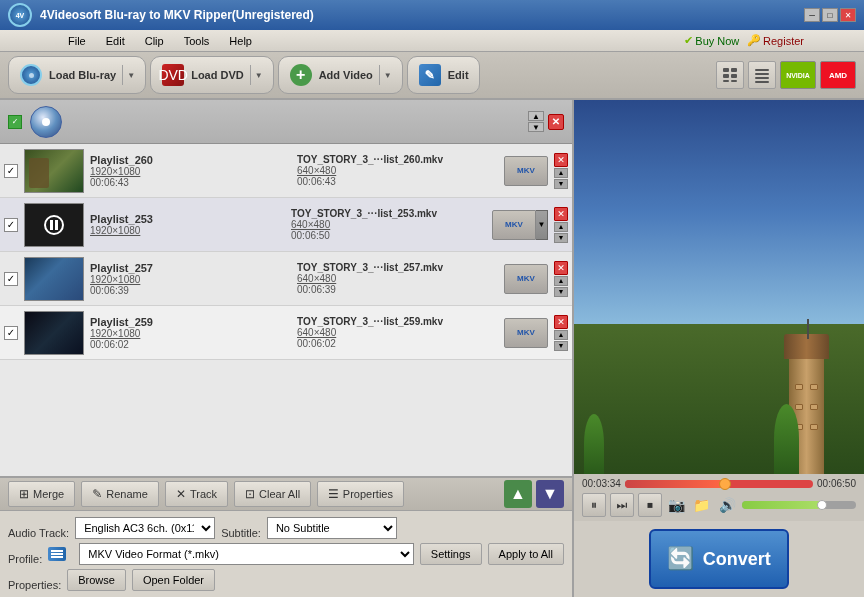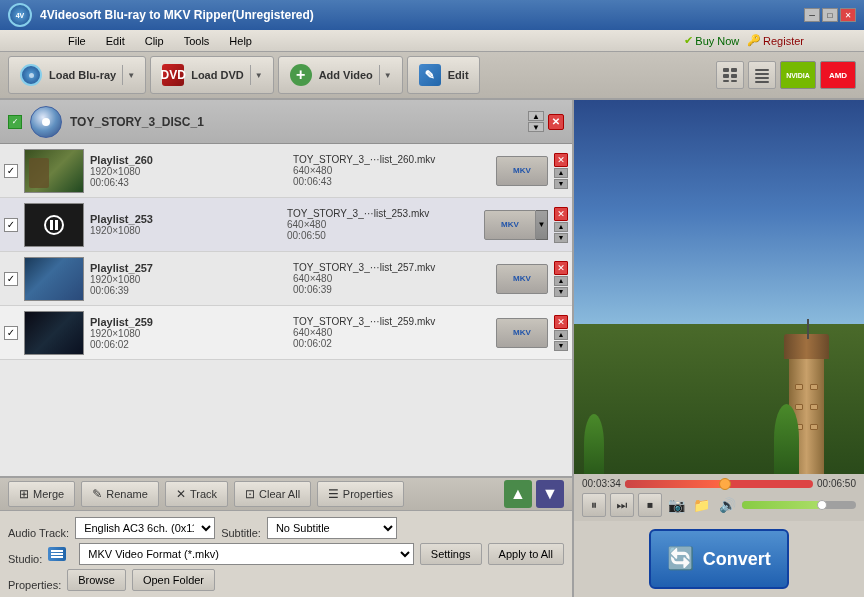--- a/index.html
+++ b/index.html
@@ -80,21 +80,21 @@
       display: flex;
       align-items: center;
       padding: 4px 8px;
       gap: 4px;
       border-bottom: 2px solid #a0a0a0;
     }
     .tb-btn {
       height: 38px;
       background: linear-gradient(to bottom, #e8e4dc, #c8c4bc);
       border: 1px solid #a0a0a0;
-      border-radius: 3px;
+      border-radius: 10px;
       display: flex;
       align-items: center;
       padding: 0 10px;
       gap: 6px;
       cursor: pointer;
       font-size: 11px;
       font-weight: bold;
       color: #333;
     }
     .tb-btn .icon-box {
@@ -239,28 +239,28 @@
       border-radius: 50%;
       display: flex; align-items: center; justify-content: center;
     }
     .pause-bars {
       display: flex; gap: 2px;
     }
     .pause-bar { width: 3px; height: 10px; background: white; }
 
     .playlist-info { flex: 1; }
     .playlist-name { font-weight: bold; color: #333; font-size: 11px; }
-    .playlist-res { color: #555; font-size: 10px; }
+    .playlist-res { color: #555; font-size: 10px; text-decoration: underline; }
     .playlist-dur { color: #555; font-size: 10px; }
 
     .playlist-output { flex: 1; color: #555; font-size: 10px; }
-    .output-file { color: #333; font-size: 10px; }
+    .output-file { color: #333; font-size: 10px; font-weight: bold; }
 
     .format-badge {
-      width: 52px; height: 30px;
+      width: 44px; height: 30px;
       background: linear-gradient(to bottom, #c8c4bc, #a8a4a0);
       border: 1px solid #888;
       border-radius: 2px;
       display: flex; align-items: center; justify-content: center;
       font-size: 9px; font-weight: bold; color: #333;
       cursor: pointer; flex-shrink: 0;
     }
     .format-badge-with-arrow { display: flex; align-items: center; gap: 0; }
     .badge-arrow {
       width: 12px; height: 30px;
@@ -565,21 +565,21 @@
       <div style="width:22px;height:22px;background:radial-gradient(circle,#5ba3d9,#1a4a8a);border-radius:50%;border:2px solid #87ceeb;display:flex;align-items:center;justify-content:center;">
         <div style="width:5px;height:5px;background:rgba(255,255,255,0.6);border-radius:50%;"></div>
       </div>
     </div>
     <span>Load Blu-ray</span>
     <span class="dropdown-arrow">▼</span>
   </div>
 
   <div class="tb-btn">
     <div class="icon-box">
-      <div style="width:22px;height:22px;background:linear-gradient(135deg,#cc2222,#881111);border-radius:3px;display:flex;align-items:center;justify-content:center;color:white;font-size:12px;font-weight:bold;">DVD</div>
+      <div style="width:22px;height:22px;background:linear-gradient(135deg,#cc2222,#881111);border-radius:3px;display:flex;align-items:center;justify-content:center;color:white;font-size:14px;font-weight:normal;">DVD</div>
     </div>
     <span>Load DVD</span>
     <span class="dropdown-arrow">▼</span>
   </div>
 
   <div class="tb-btn">
     <div class="icon-box">
       <div style="width:22px;height:22px;background:#4a9a4a;border-radius:50%;display:flex;align-items:center;justify-content:center;color:white;font-size:16px;font-weight:bold;">+</div>
     </div>
     <span>Add Video</span>
@@ -622,21 +622,20 @@
   <div id="left-panel">
 
     <div id="file-list">
 
       <div class="disc-row">
         <div class="green-check">✓</div>
 
         <div class="disc-icon">
           <div class="disc-inner"></div>
         </div>
-        <span class="disc-name">TOY_STORY_3_DISC_1</span>
         <div style="margin-left:auto;display:flex;gap:4px;align-items:center;">
           <div style="display:flex;flex-direction:column;gap:1px;">
             <div class="scroll-arrow">▲</div>
             <div class="scroll-arrow">▼</div>
           </div>
           <div class="close-x">✕</div>
         </div>
       </div>
 
       <div class="playlist-row">
@@ -779,21 +778,21 @@
     <div id="settings-bar">
 
       <div class="settings-row">
         <span class="settings-label">Audio Track:</span>
         <select class="settings-select" style="width:140px;"><option>English AC3 6ch. (0x1100…</option></select>
         <span class="settings-label">Subtitle:</span>
         <select class="settings-select" style="width:130px;"><option style="color:#aaa;">No Subtitle</option></select>
       </div>
 
       <div class="settings-row">
-        <span class="settings-label">Studio:</span>
+        <span class="settings-label">Profile:</span>
         <div style="display:flex;align-items:center;gap:4px;flex:1;">
           <div class="profile-icon">
             <div class="profile-icon-lines">
               <div class="profile-line"></div>
               <div class="profile-line"></div>
               <div class="profile-line"></div>
             </div>
           </div>
           <select class="settings-select" style="flex:1;margin-left:9px;"><option>MKV Video Format (*.mkv)</option></select>
         </div>

